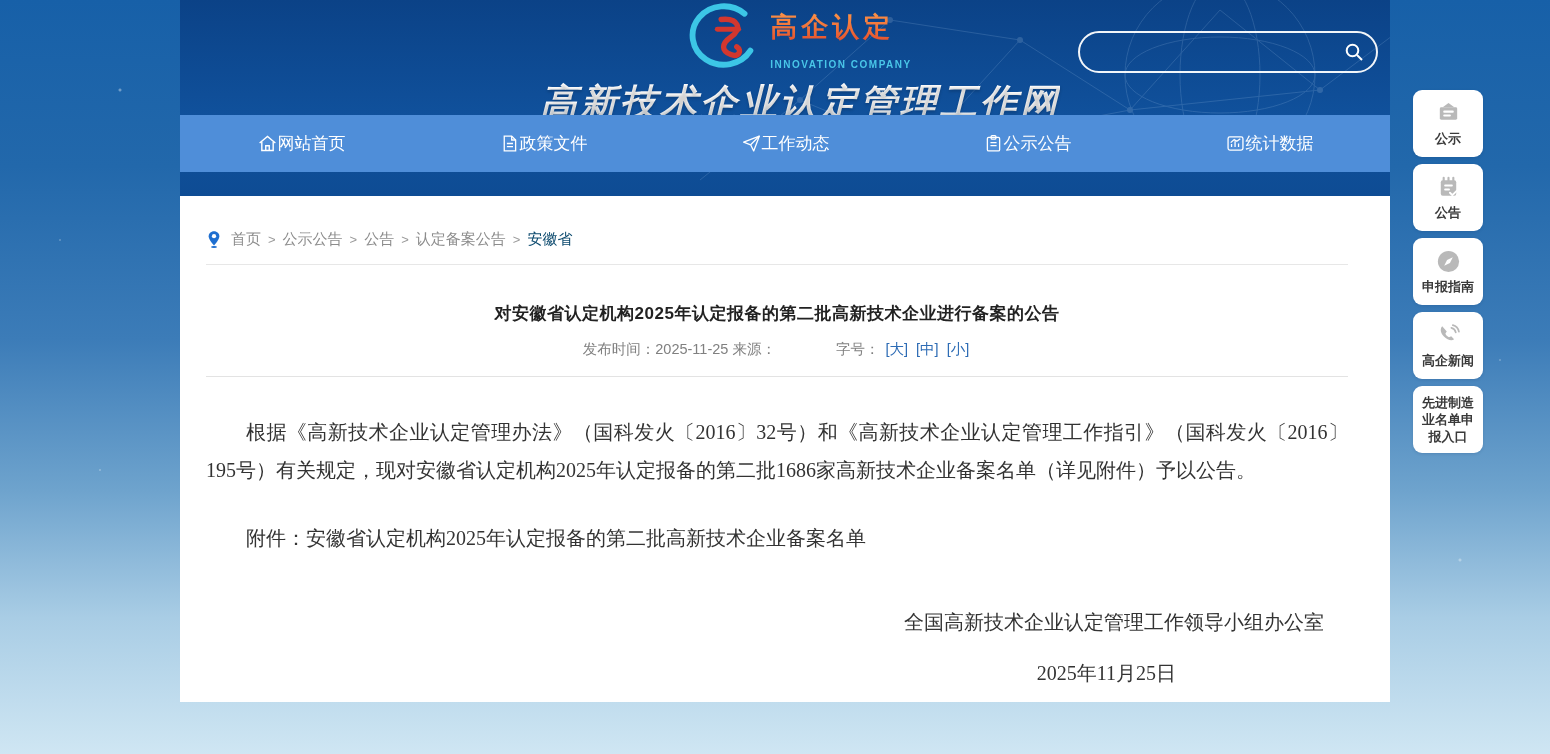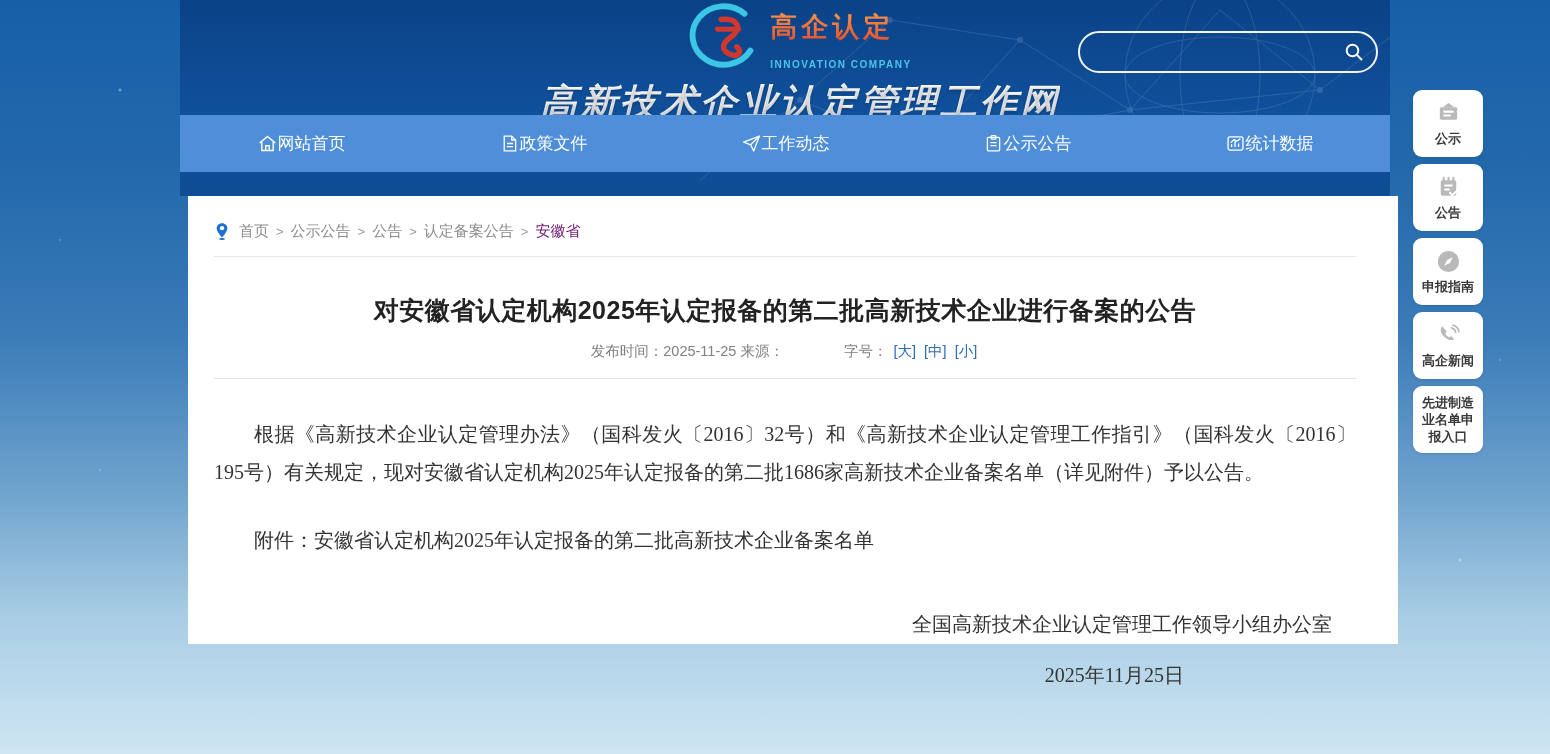--- a/index.html
+++ b/index.html
@@ -42,31 +42,31 @@
     border:2px solid rgba(255,255,255,.95); border-radius:21px; display:flex; align-items:center; z-index:3; }
   .search-input{ flex:1; height:100%; background:transparent; border:none; outline:none; color:#fff; font-size:15px; padding:0 8px 0 18px; }
   .search-btn{ width:44px; height:100%; background:transparent; border:none; display:flex; align-items:center; justify-content:center; cursor:pointer; }
 
   
   .nav{ position:absolute; left:0; top:115px; width:100%; height:57px; background:#4f8ed9; display:flex; z-index:2; }
   .nav-item{ flex:1; display:flex; align-items:center; justify-content:center; color:#fff; font-size:17px; cursor:pointer; }
   .nav-icon{ width:21px; height:21px; display:block; }
 
   
-  .content{ position:absolute; left:8px; top:196px; width:100%; height:448px; background:#fff; padding:0 42px 0 26px; }
+  .content{ position:absolute; left:0; top:196px; width:100%; height:506px; background:#fff; padding:8px 42px 0 26px; }
 
   .breadcrumb{ display:flex; align-items:center; margin-top:26px; font-size:15px; color:#8c8c8c; gap:7px; }
   .crumb{ cursor:pointer; }
   .crumb-sep{ color:#9a9a9a; font-size:13px; }
-  .crumb-current{ color:#701a75; cursor:pointer; }
+  .crumb-current{ color:#0c4a6e; cursor:pointer; }
   .pin-icon{ width:16px; height:19px; margin-right:2px; }
 
   .hr{ border:none; border-top:1px solid #e7e7e7; margin-top:15px; }
 
-  .article-title{ text-align:center; font-size:25px; font-weight:bold; color:#222; letter-spacing:.5px; margin-top:37px; }
+  .article-title{ text-align:center; font-size:17px; font-weight:bold; color:#222; letter-spacing:.5px; margin-top:37px; }
 
   .meta{ text-align:center; margin-top:15px; font-size:14.5px; color:#808080; }
   .meta .gap{ display:inline-block; width:52px; }
   .size-btn{ color:#2e6cb5; cursor:pointer; margin:0 2px; }
 
   .hr2{ border:none; border-top:1px solid #e3e3e3; margin-top:17px; }
 
   .article-body{ font-family:"Liberation Serif","DejaVu Serif",serif; color:#333; font-size:20px; line-height:38px;margin-top:36px; }
   .body-par{ margin-top:15px; text-align:justify; text-indent:2em; }
   .attachment{ margin-top:30px; text-indent:2em; cursor:pointer; }

